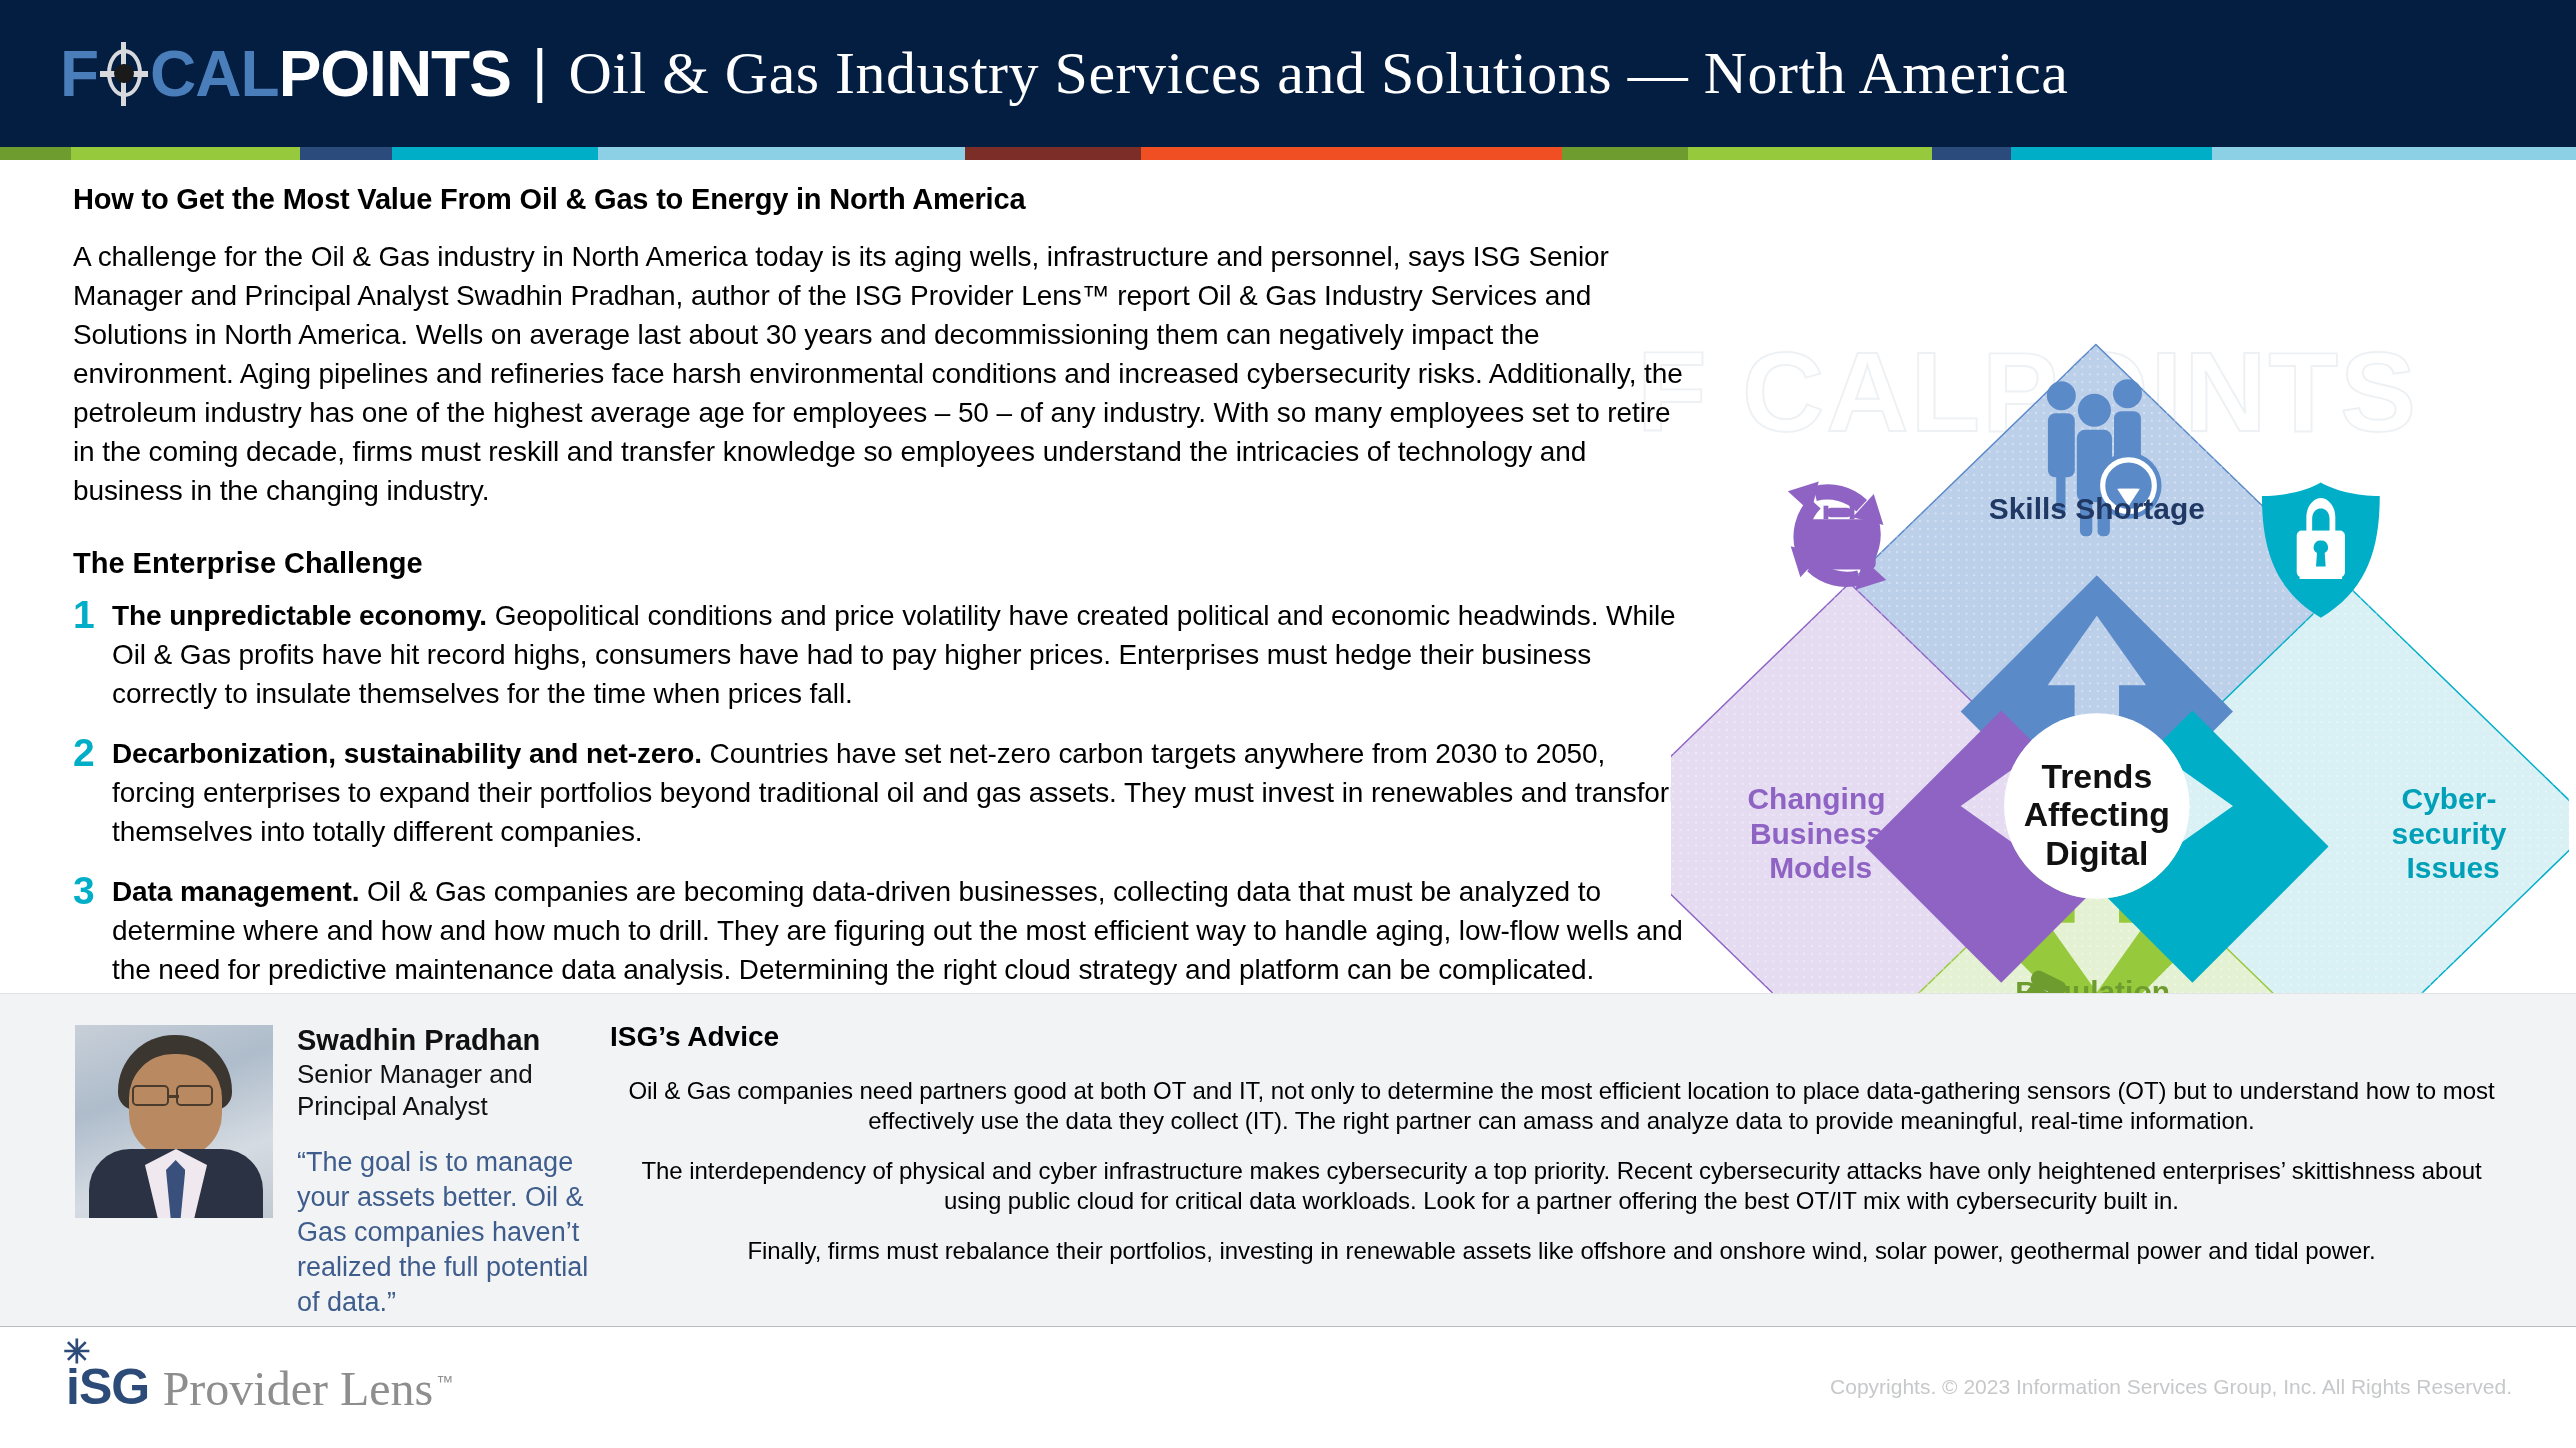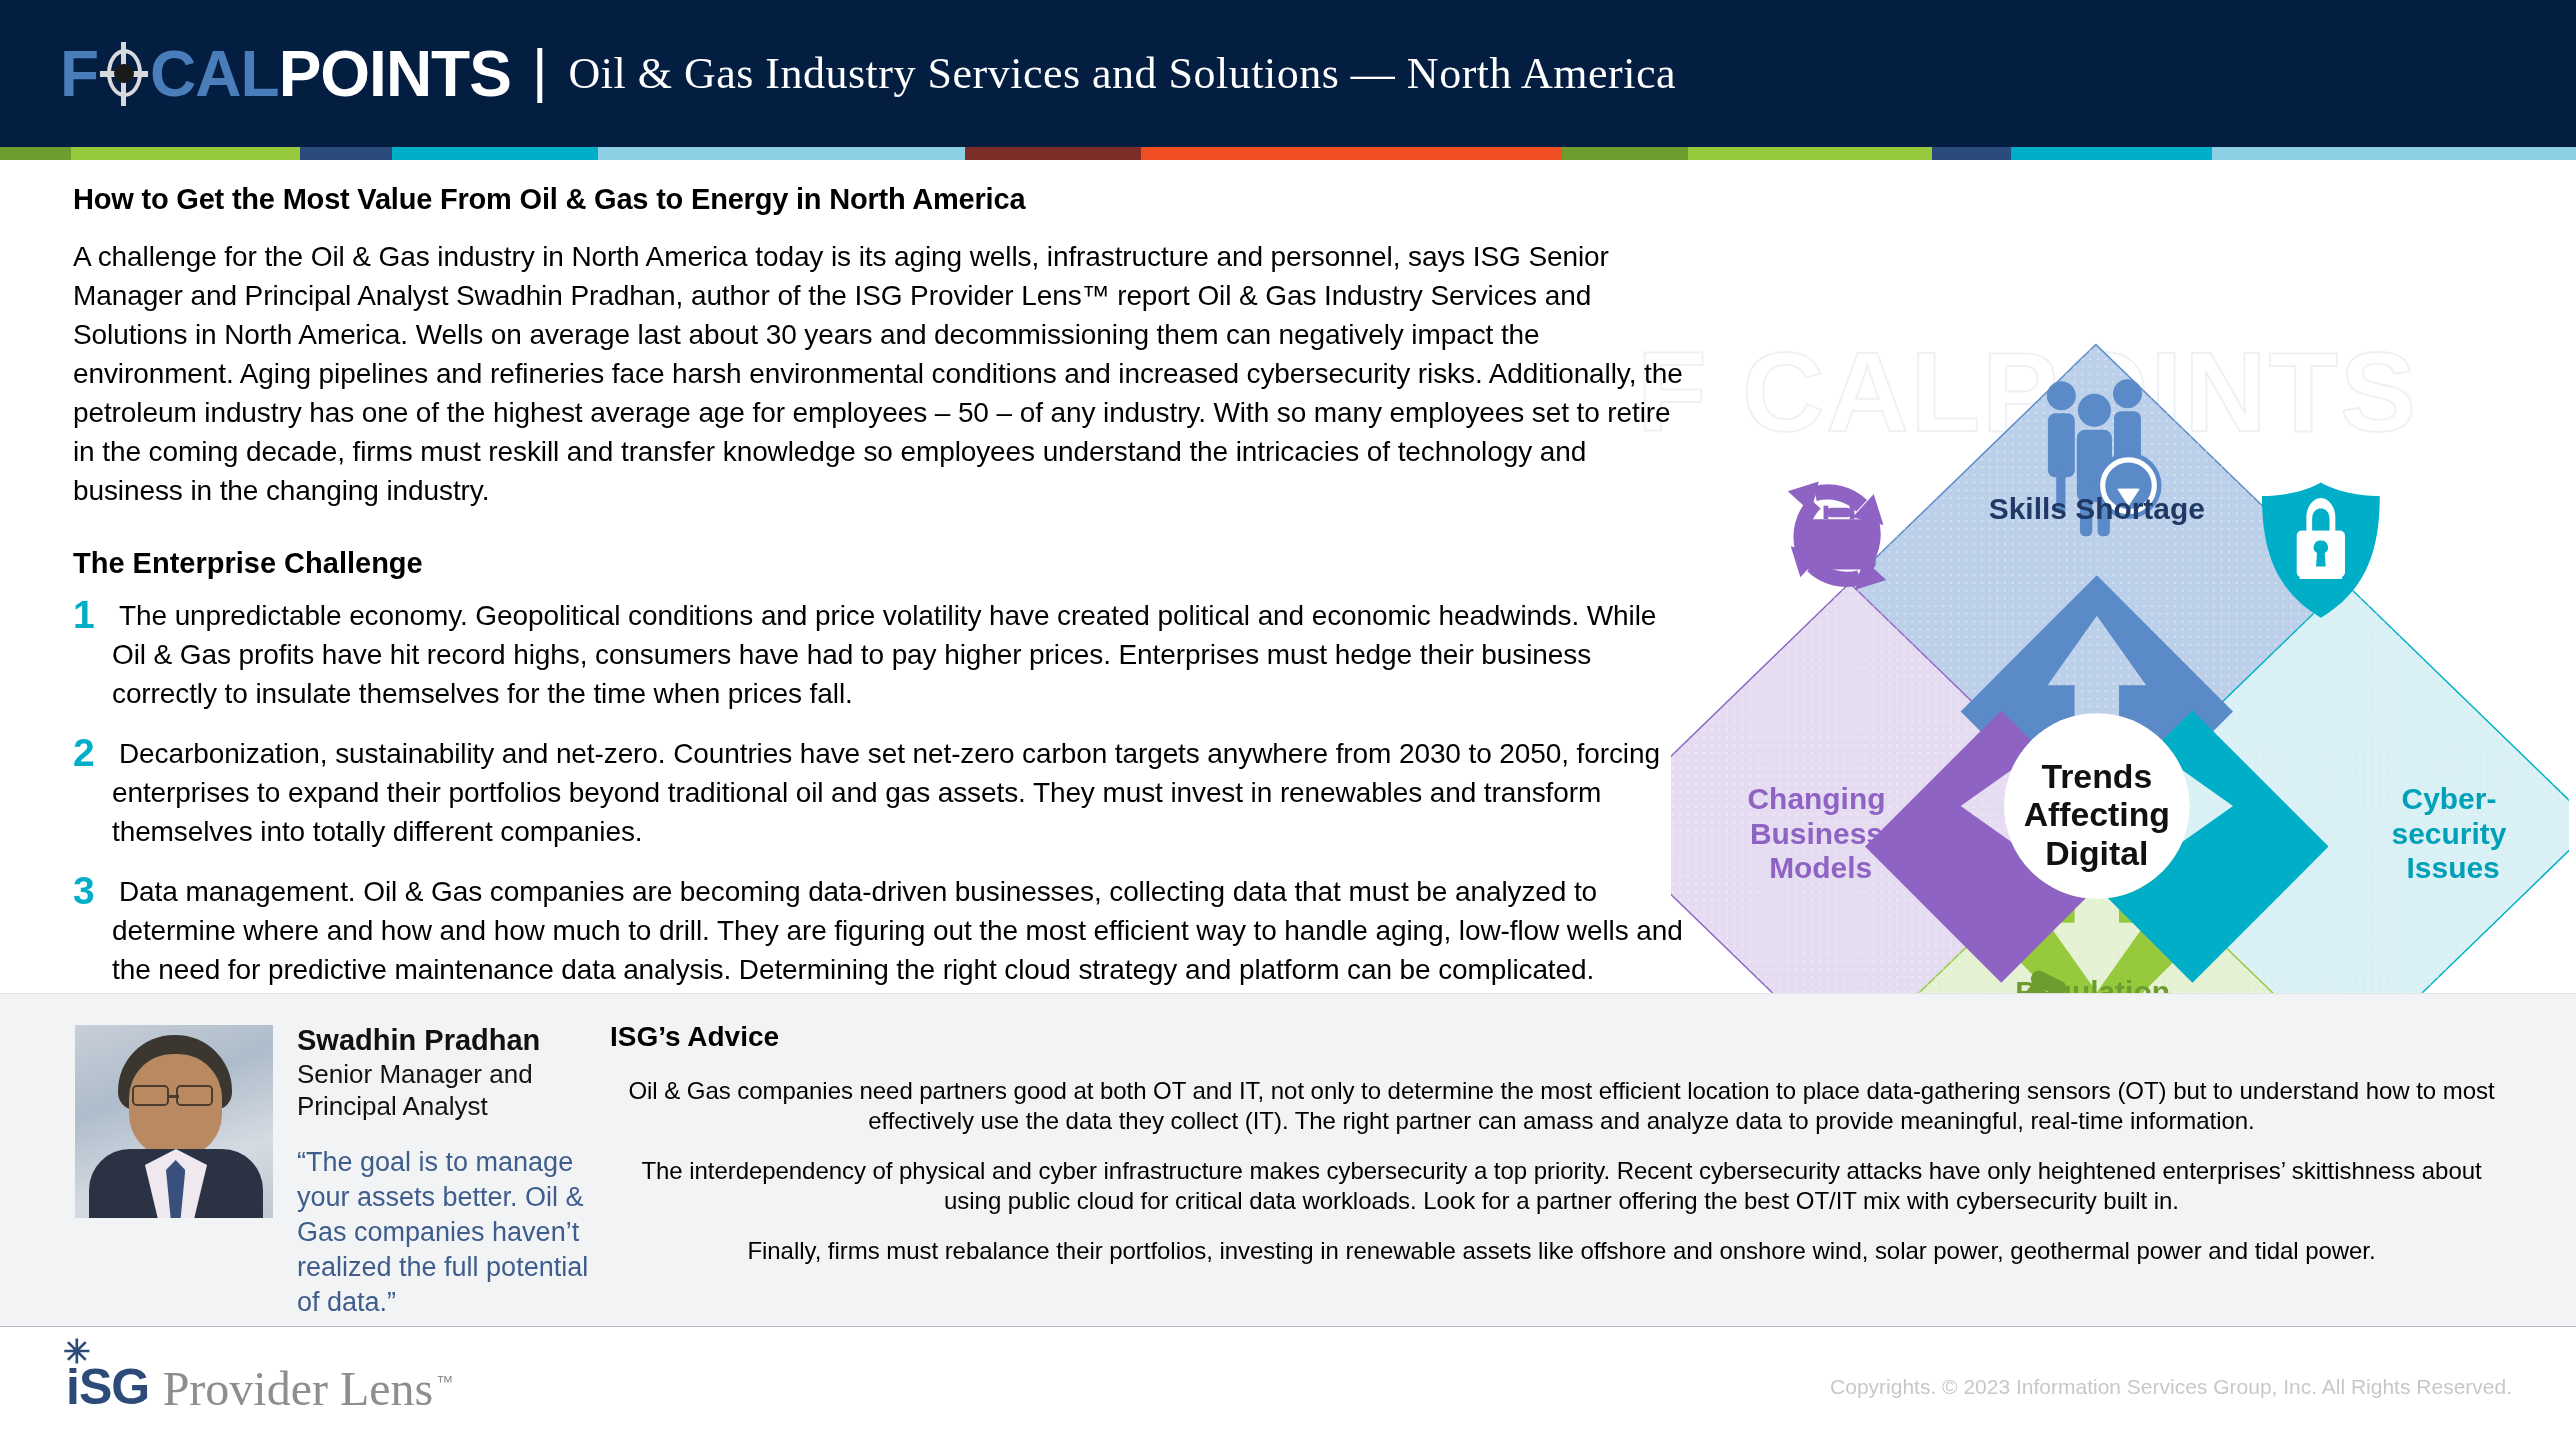--- a/index.html
+++ b/index.html
@@ -31,21 +31,21 @@
   .logo-target .vbar { position:absolute; left:23px; top:0px; width:4.8px; height:64px; background:#d7d9dc; }
   .logo-target .hbar { position:absolute; left:1.9px; top:29px; width:48px; height:6.8px; background:#d7d9dc; }
   .logo-target .dot  { position:absolute; left:16.4px; top:22px; width:19.3px; height:19.3px; background:#1a1a1a; border-radius:50%; }
   .logo-points {
     font-family:"Liberation Sans", sans-serif;
     font-weight:700; font-size:64px; color:#ffffff; letter-spacing:-1px;
   }
   .logo-pipe { color:#ffffff; font-size:60px; font-weight:300; margin:0 21px; position:relative; top:-2.9px; }
   .header-title {
     font-family:"Liberation Serif", serif;
-    font-size:44px; color:#ffffff; font-weight:400; letter-spacing:0.5px;
+    font-size:60px; color:#ffffff; font-weight:400; letter-spacing:0.5px;
   }
 
   
   .colorbar { position:absolute; left:0; top:147px; width:2576px; height:13.5px; display:flex; }
   .colorbar span { height:13.5px; display:block; }
 
   
   .body-area { position:absolute; left:0; top:160px; width:2576px; height:833px; background:#fff; overflow:hidden; }
 
   .left-col { position:absolute; left:73px; top:23px; width:1623px; }
@@ -57,21 +57,21 @@
   }
   h2.challenge-h { font-size:29px; font-weight:700; color:#000; margin-top:37px; margin-bottom:15.5px; }
 
   .numlist { margin-top:5.8px; }
   .numitem { display:flex; margin-bottom:21px; }
   .numitem .num {
     font-size:39px; font-weight:700; color:#00aec7; width:39px; flex:0 0 39px;
     line-height:37px; font-family:"Liberation Sans", sans-serif;
   }
   .numitem .txt { font-size:28px; line-height:39px; color:#000; flex:1; letter-spacing:-0.1px; }
-  .numitem .txt b { font-weight:400;margin-left:7px; }
+  .numitem .txt b { font-weight:700; }
 
   
   .watermark {
     position:absolute; left:1637px; top:166px; width:927px; height:145px;
     font-family:"Liberation Sans", sans-serif; font-size:114px; font-weight:700;
     color:transparent; -webkit-text-stroke:1.9px #eef1f4;
     letter-spacing:1.9px; white-space:nowrap; overflow:hidden;
     pointer-events:none;
   }
 

